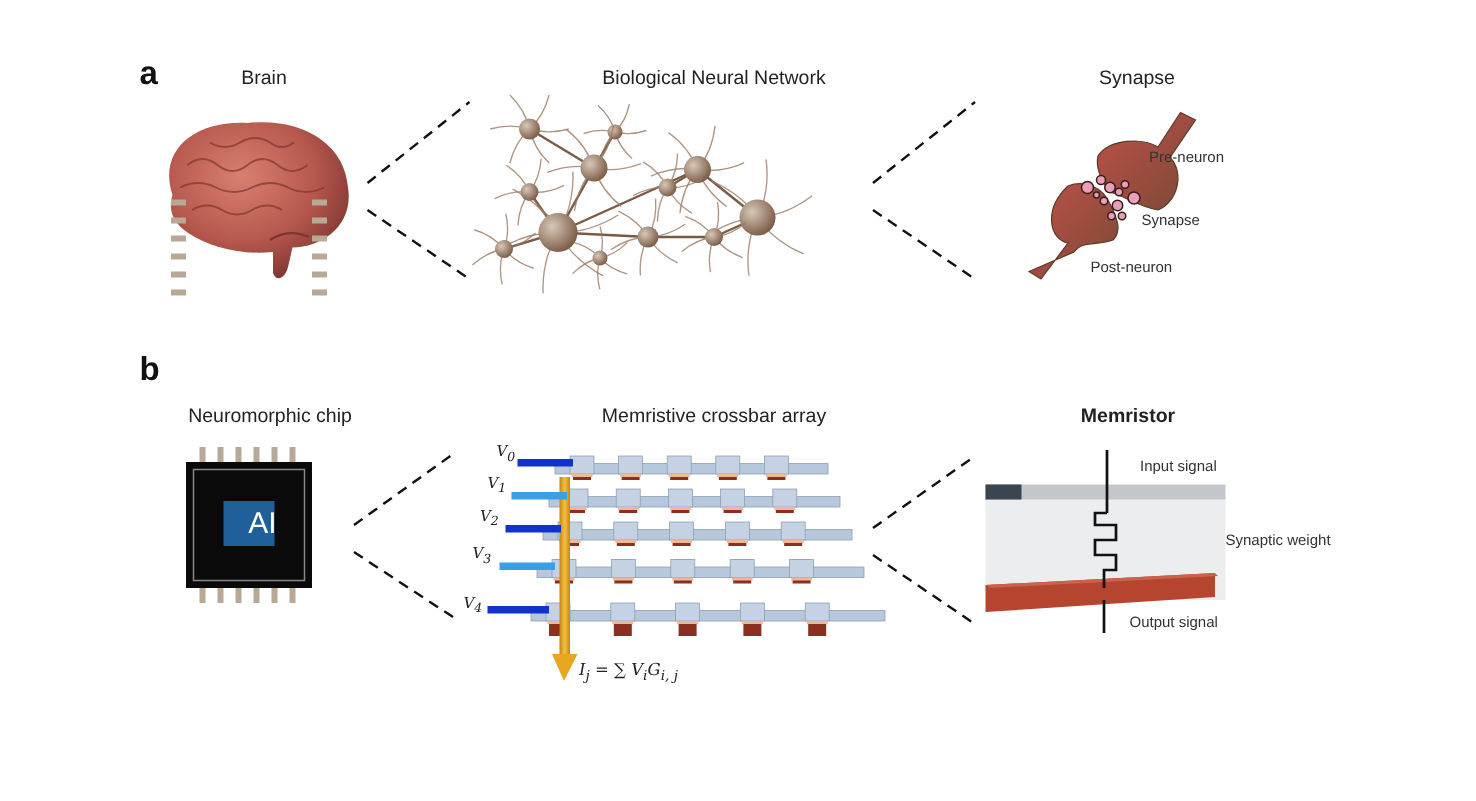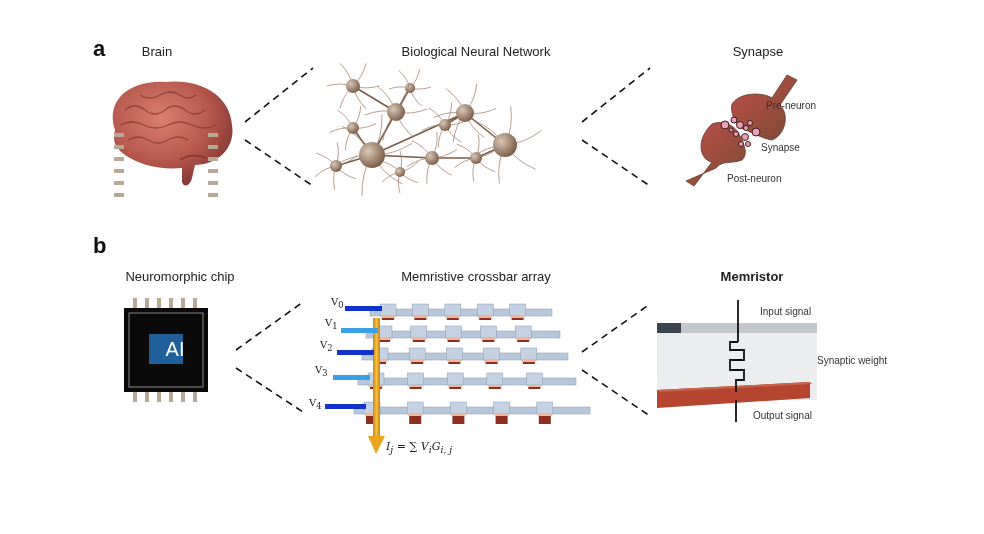--- a/index.html
+++ b/index.html
@@ -2,29 +2,29 @@
 <html><head>
 <meta charset="utf-8">
 <style>
   html, body { margin:0; padding:0; background:#ffffff; }
   body { width:984px; height:534px; position:relative; overflow:hidden;
          font-family:"Liberation Sans", "DejaVu Sans", sans-serif; color:#222; }
   .abs { position:absolute; }
   .panel-letter { font-weight:bold; font-size:22px; color:#111; }
   .title { font-size:13px; color:#222; white-space:nowrap; transform:translateX(-50%); }
   .lbl { font-size:10px; color:#333; white-space:nowrap; }
-  .vlabel { font-family:"DejaVu Serif", serif; font-size:10px; color:#222; }
+  .vlabel { font-family:"DejaVu Serif", serif; font-style:italic; font-size:10px; color:#222; }
   .formula { font-family:"DejaVu Serif", serif; font-style:italic; font-size:11px; color:#222; white-space:nowrap; }
   svg { position:absolute; left:0; top:0; }
 </style>
 </head>
 <body>
 
 <div class="abs panel-letter" style="left:93px;top:36px;">a</div>
-<div class="abs title" style="left:157px;top:44px;text-align:right;">Brain</div>
+<div class="abs title" style="left:176px;top:44px;text-align:right;">Brain</div>
 <div class="abs title" style="left:476px;top:44px;">Biological Neural Network</div>
 <div class="abs title" style="left:758px;top:44px;">Synapse</div>
 
 <svg width="984" height="534">
   <defs>
     <radialGradient id="brainGrad" cx="40%" cy="35%" r="70%">
       <stop offset="0%" stop-color="#d98070"></stop>
       <stop offset="60%" stop-color="#b5574d"></stop>
       <stop offset="100%" stop-color="#7d3530"></stop>
     </radialGradient>

